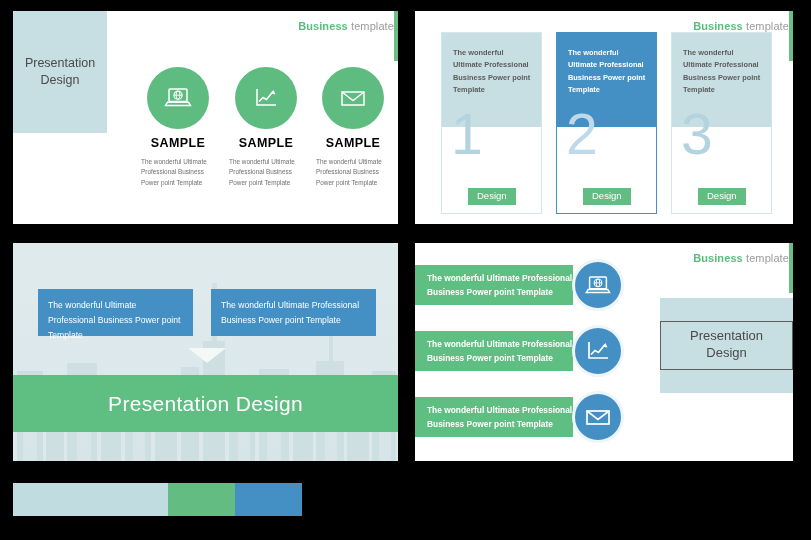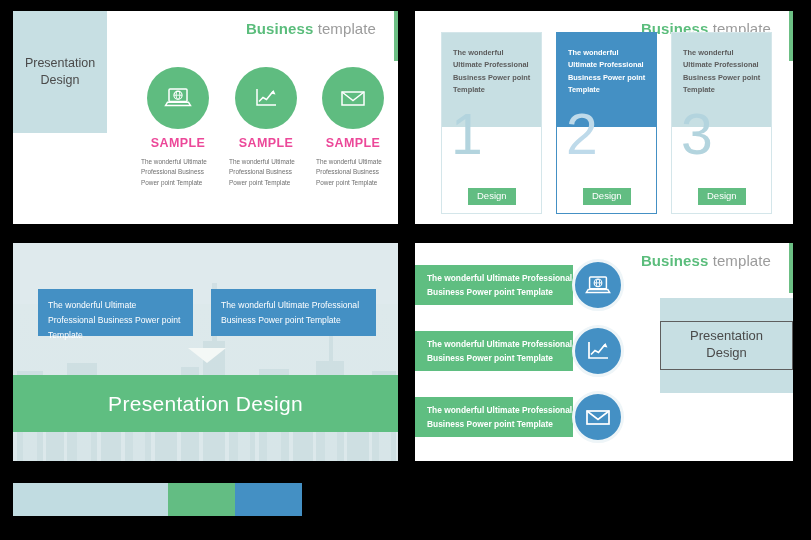--- a/index.html
+++ b/index.html
@@ -11,43 +11,43 @@
   }
   #stage { position: relative; width: 811px; height: 540px; }
 
   
   .slide { position: absolute; background: #ffffff; overflow: hidden; }
   .accent-bar {
     position: absolute; top: 0; right: 0;
     width: 4px; height: 50px; background: #6cbf84;
   }
   .brand {
-    position: absolute; top: 9px; right: 22px;
-    font-size: 15px; letter-spacing: .1px; white-space: nowrap; margin-left: 23px;
+    position: absolute; top: 9px; right: 4px;
+    font-size: 11px; letter-spacing: .1px; white-space: nowrap; margin-left: 23px;
   }
   .brand .b { color: #5bbd7c; font-weight: bold; }
   .brand .t { color: #9b9b9b; }
 
   
   #slide1 { left: 13px; top: 11px; width: 385px; height: 213px; }
   .pd-box {
     position: absolute; left: 0; top: 0; width: 94px; height: 122px;
     background: #c7dfe3; color: #4a4a4a;
     display: flex; align-items: center; justify-content: center;
     text-align: center; font-size: 12.5px; line-height: 1.35;
   }
   .circle-col { position: absolute; top: 56px; text-align: center; width: 78px; }
   .circle {
     width: 62px; height: 62px; border-radius: 50%;
     background: #5fbc80; margin: 0 auto;
     display: flex; align-items: center; justify-content: center;
   }
   .sample {
     margin-top: 7px; font-size: 12.5px; font-weight: bold;
-    color: #ec4899; letter-spacing: .4px;
+    color: #000000; letter-spacing: .4px;
   }
   .blurb {
     margin-top: 7px; font-size: 6.4px; line-height: 1.62;
     color: #6f6f6f; text-align: left; padding-left: 2px;
     width: 78px;
   }
 
   
   #slide2 { left: 415px; top: 11px; width: 378px; height: 213px; }
   .card { position: absolute; top: 21px; width: 101px; height: 182px; }

